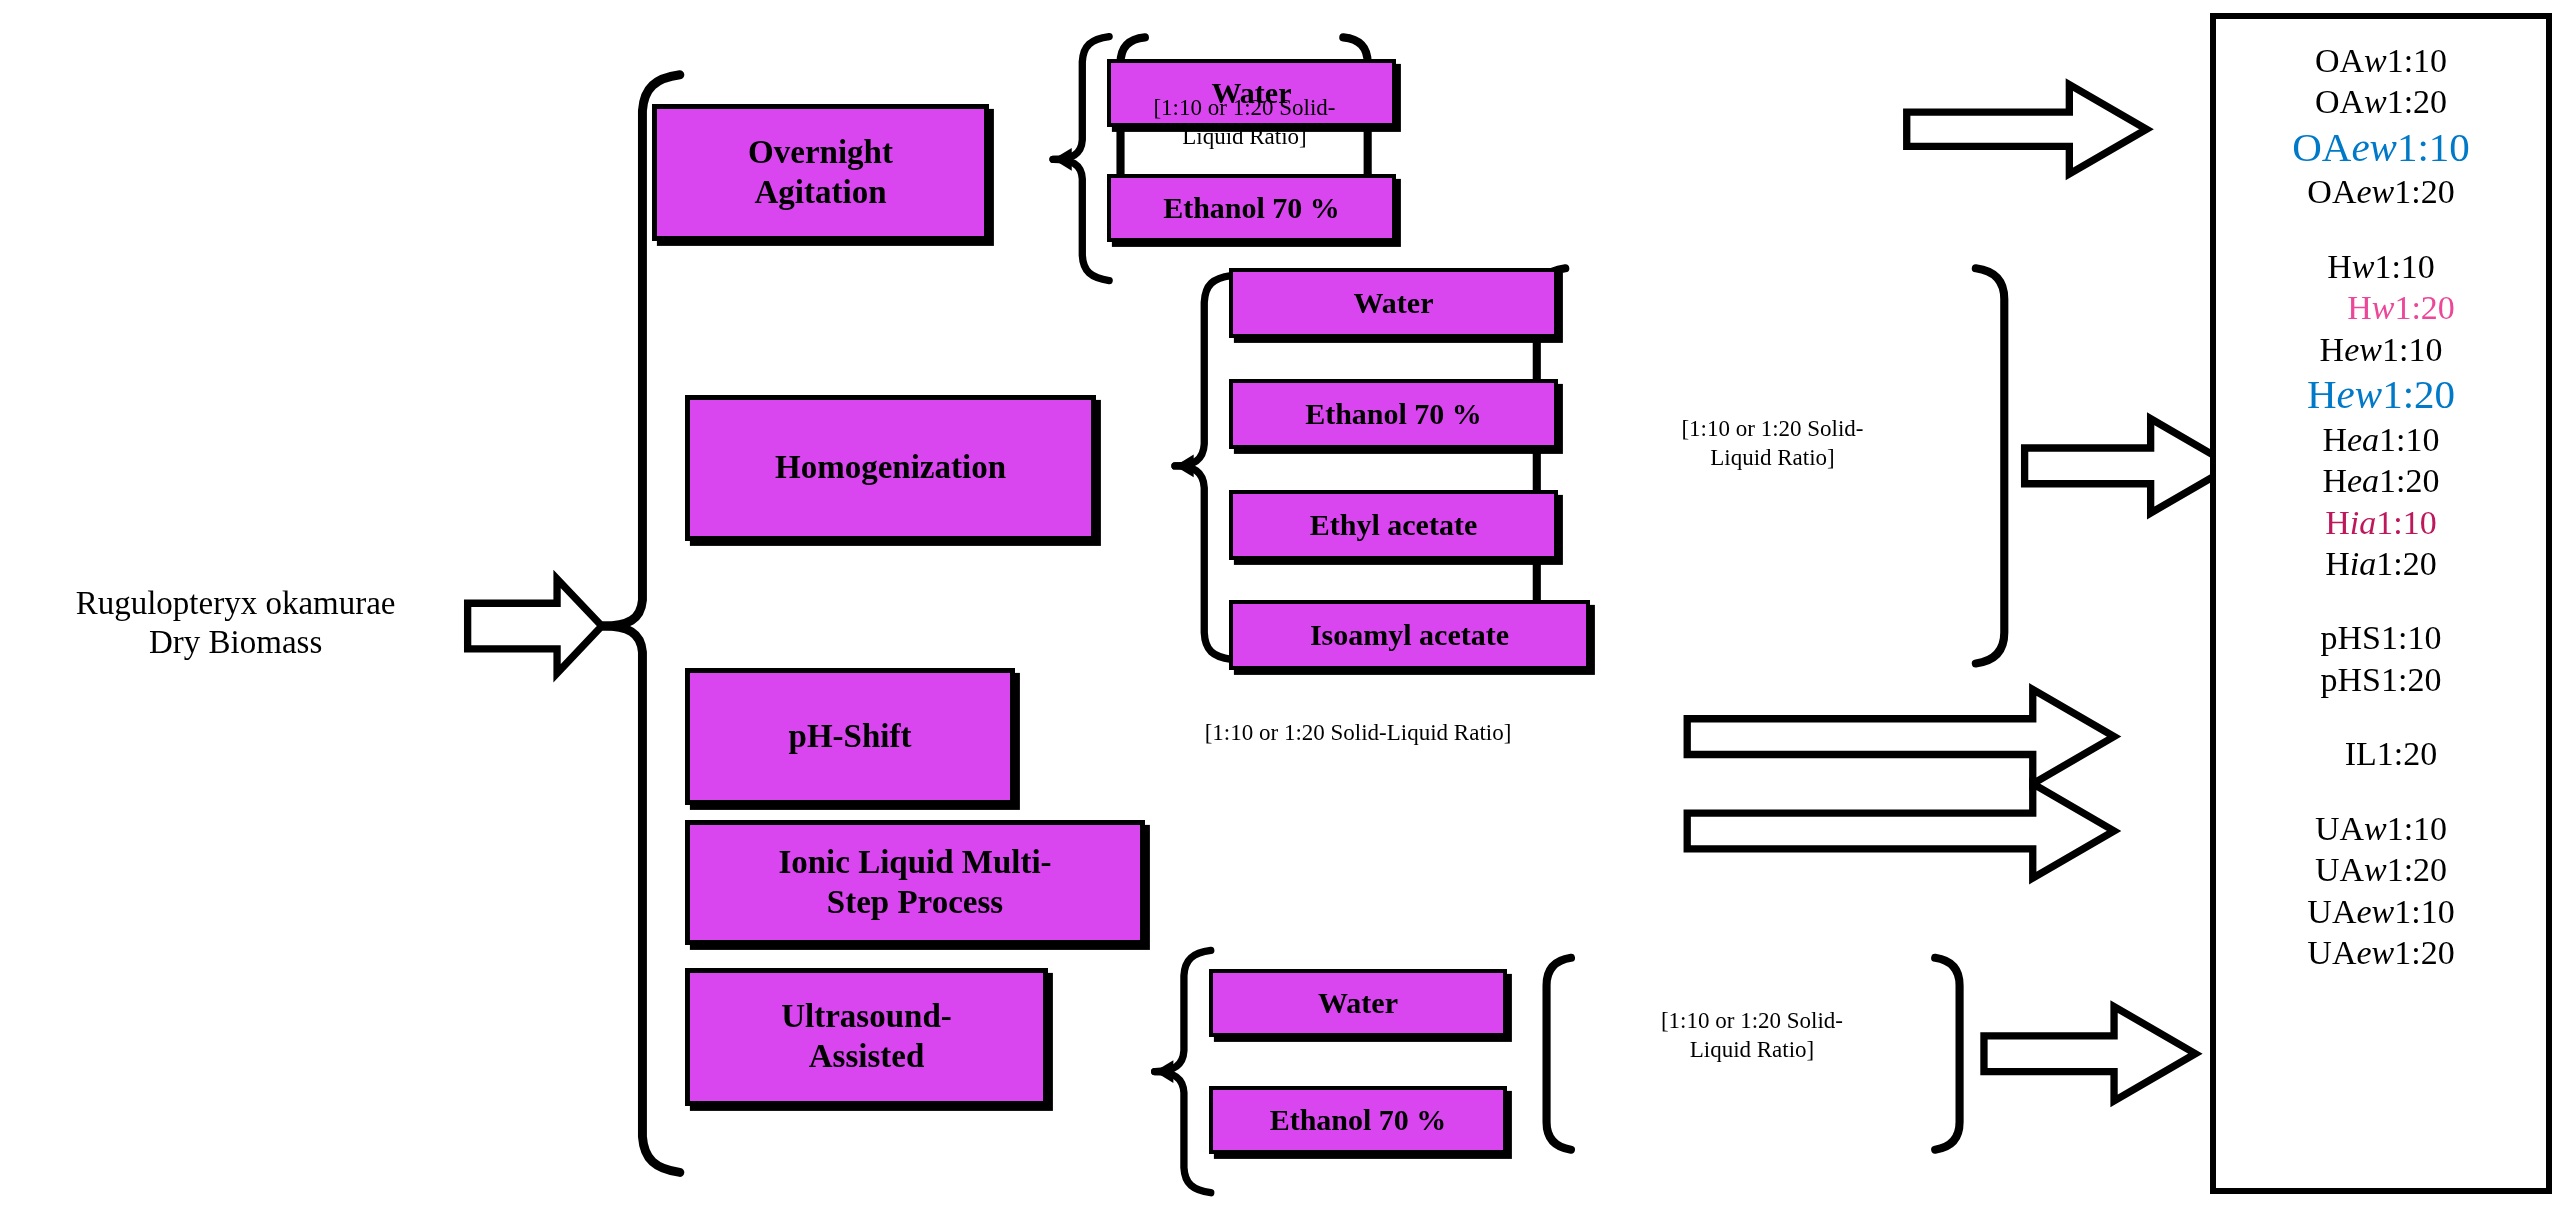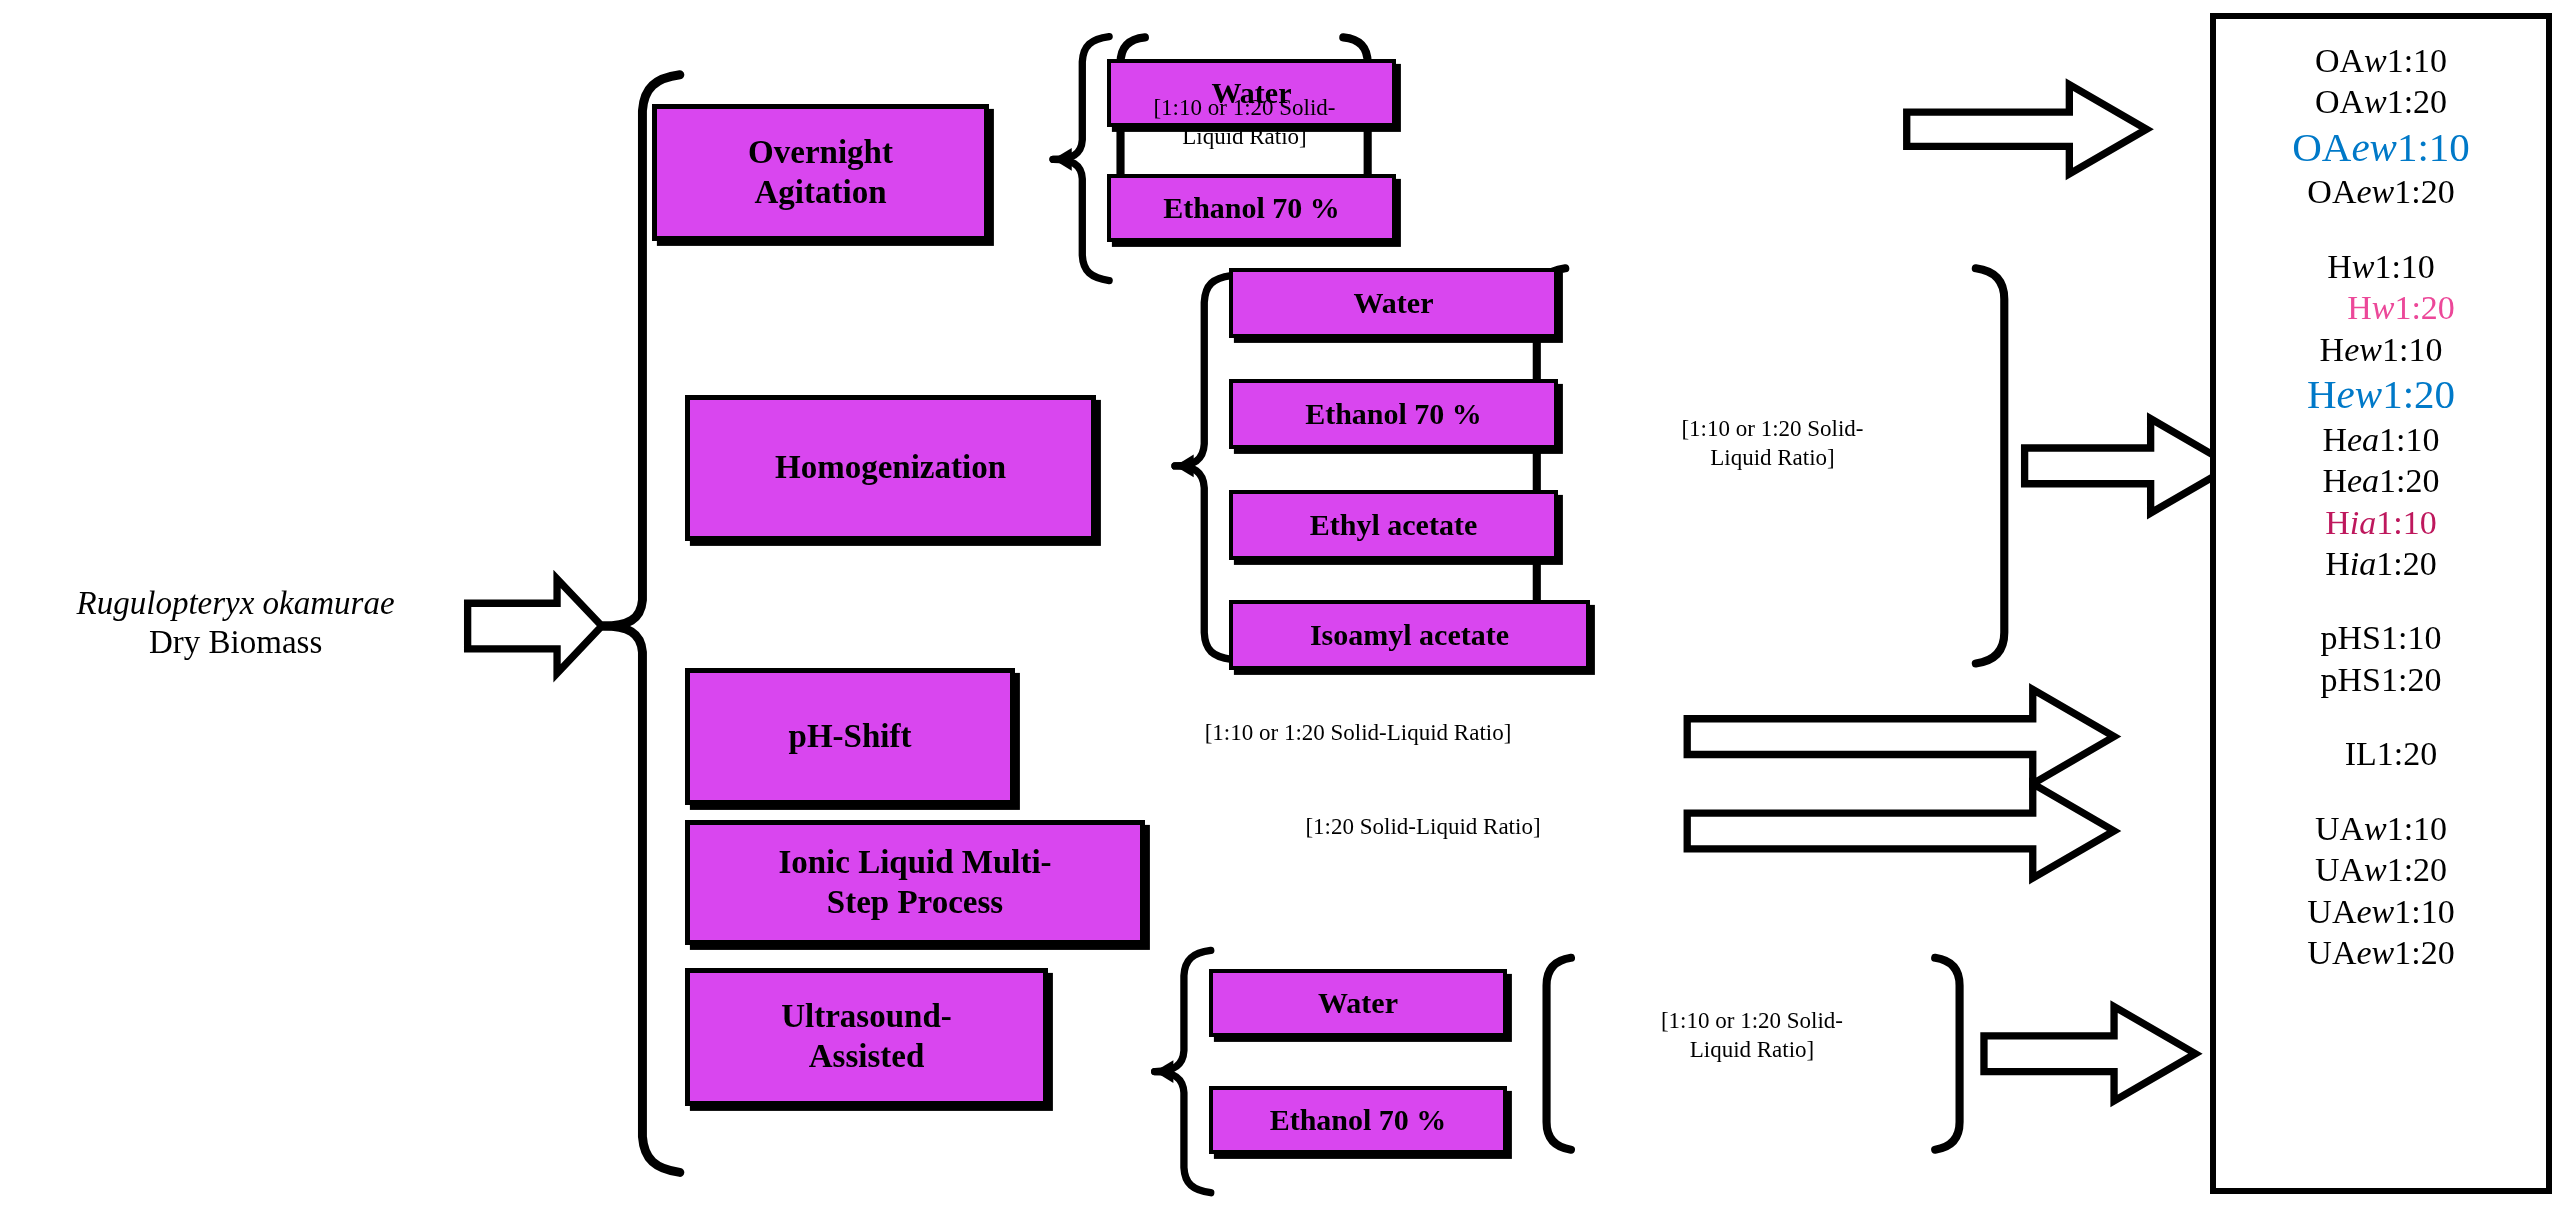--- a/index.html
+++ b/index.html
@@ -18,21 +18,21 @@
   
   .abs{position:absolute;box-sizing:border-box;}
 
   
   .biomass{
     text-align:center;
     line-height:1.18;
     font-size:33px;
     white-space:nowrap;
   }
-  .biomass .sci{font-style:italic;display:block;text-align:center;}
+  .biomass .sci{display:block;text-align:center;}
   .biomass .plain{display:block;font-style:normal;}
 
   
   .box{
     border:5.7px solid #000;
     background:#d946ef;
     display:flex;
     align-items:center;
     justify-content:center;
     text-align:center;
@@ -200,21 +200,20 @@
   <div class="abs box solv" style="left:1209px; top:1086px; width:298px; height:68px;">
     <span>Ethanol 70 %</span>
   </div>
 
   <div class="abs ratio" style="left:1138px; top:94px; width:213px;">[1:10 or 1:20 Solid-<br>Liquid Ratio]</div>
 
   <div class="abs ratio" style="left:1569px; top:415px; width:407px;">[1:10 or 1:20 Solid-<br>Liquid Ratio]</div>
 
   <div class="abs ratio one-line" style="left:1049px; top:719px; width:618px;">[1:10 or 1:20 Solid-Liquid Ratio]</div>
 
-  <div class="abs ratio one-line" style="left:1171px; top:813px; width:504px;">[1:20 Solid-Liquid Ratio]</div>
 
   <div class="abs ratio" style="left:1577px; top:1007px; width:350px;">[1:10 or 1:20 Solid-<br>Liquid Ratio]</div>
 
   <div class="abs" id="results" style="left:2210px; top:13px; width:342px; height:1181px;">
       <div class="res-group">
         <div class="res-item" style="color: rgb(0, 0, 0);"><span>OA</span><span class="it">w</span><span>1:10</span></div>
         <div class="res-item" style="color: rgb(0, 0, 0);"><span>OA</span><span class="it">w</span><span>1:20</span></div>
         <div class="res-item hl" style="color: rgb(0, 121, 200);"><span>OA</span><span class="it">ew</span><span>1:10</span></div>
         <div class="res-item" style="color: rgb(0, 0, 0);"><span>OA</span><span class="it">ew</span><span>1:20</span></div>
       </div>

